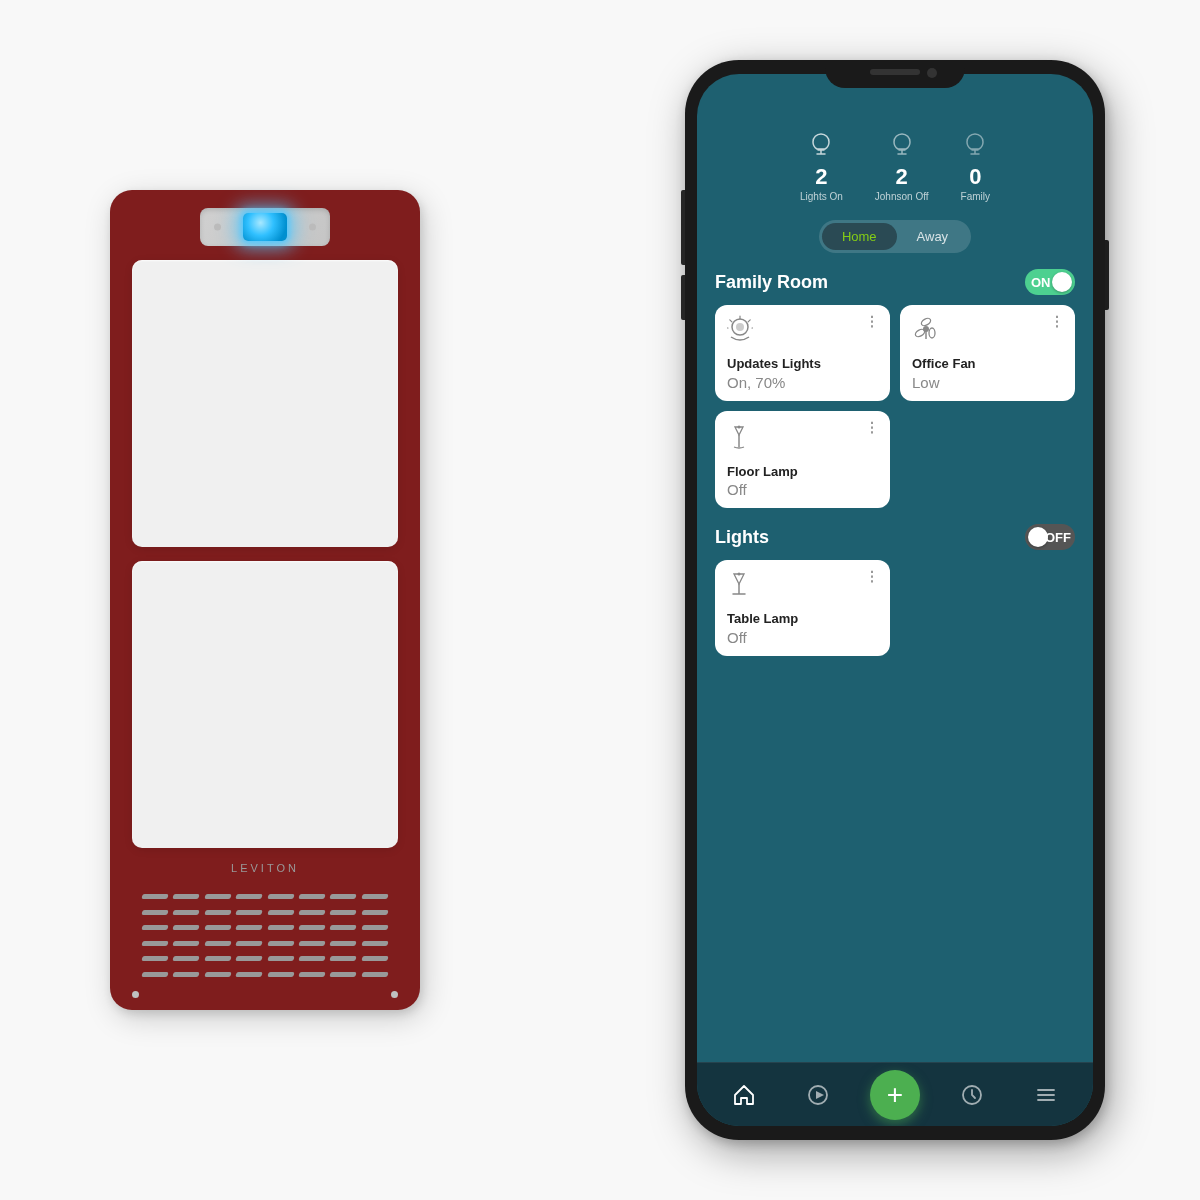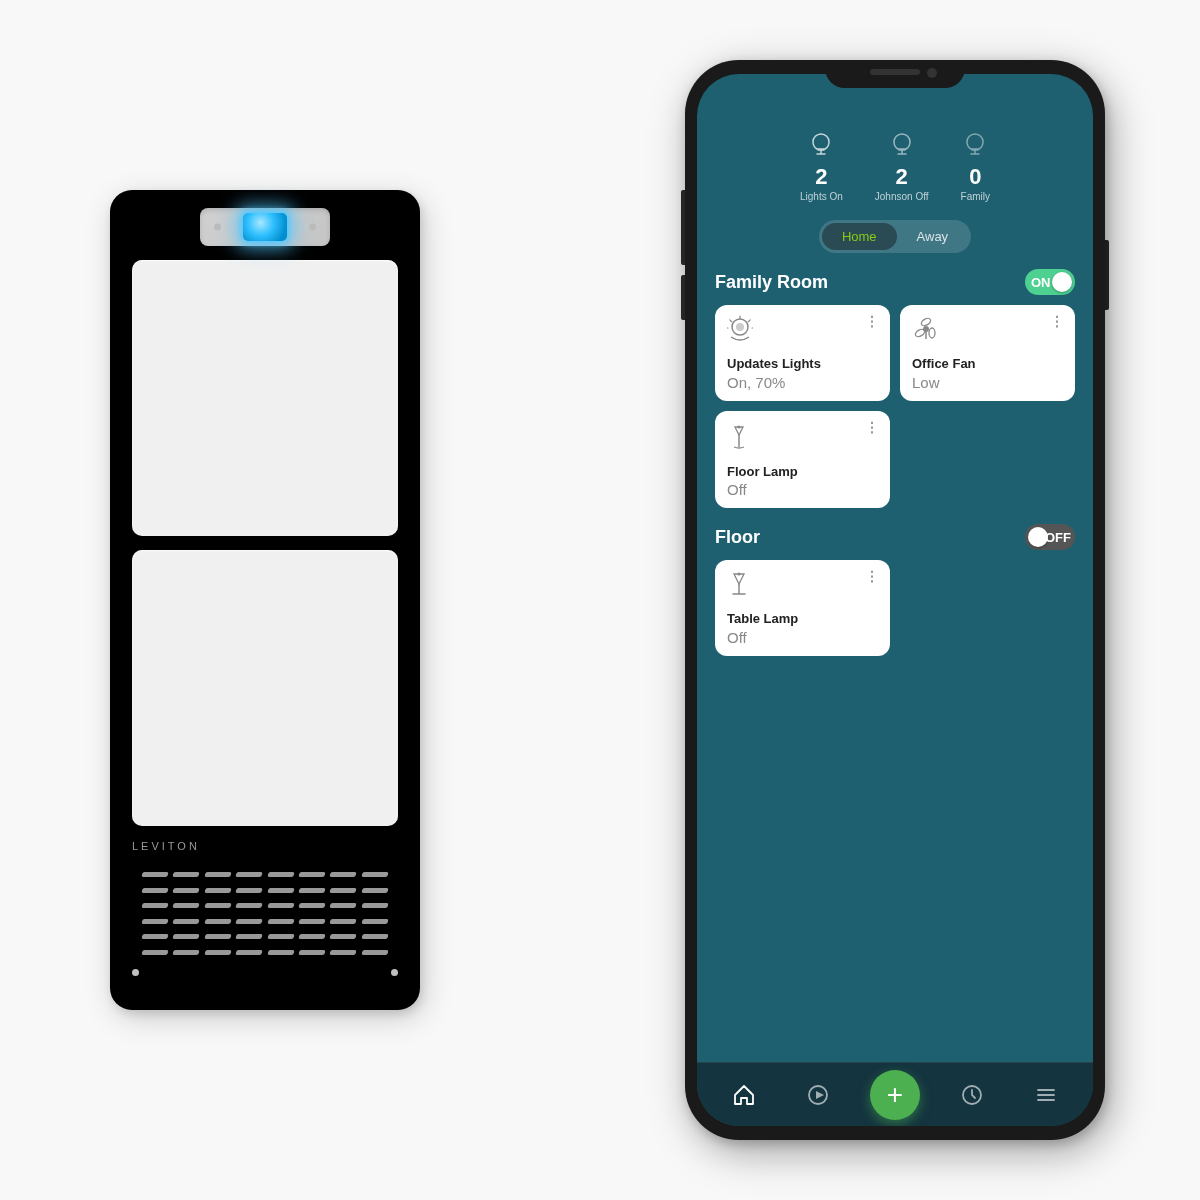--- a/index.html
+++ b/index.html
@@ -23,27 +23,27 @@
       background: #f8f8f8;
     }
 
     
     .light-switch {
       position: absolute;
       left: 110px;
       top: 190px;
       width: 310px;
       height: 820px;
-      background: #000000;
+      background: #7f1d1d;
       border-radius: 22px;
       box-shadow: 4px 8px 30px rgba(0,0,0,0.18), 2px 4px 10px rgba(0,0,0,0.12);
       display: flex;
       flex-direction: column;
-      align-items: flex-start;
-      padding: 18px 22px 34px 22px;
+      align-items: center;
+      padding: 18px 22px 12px 22px;
       z-index: 1;
     }
     .switch-top {
       width: 100%;
       display: flex;
       justify-content: center;
       margin-bottom: 14px;
       position: relative;
     }
     .switch-led-bar {
@@ -618,21 +618,21 @@
                   </svg>
                 </div>
                 <div class="device-name">Floor Lamp</div>
                 <div class="device-status">Off</div>
               </div>
             </div>
           </div>
 
           <div class="room-section">
             <div class="room-header">
-              <div class="room-name">Floor</div>
+              <div class="room-name">Lights</div>
               <div class="room-toggle off">
                 <div class="toggle-thumb off"></div>
                 <span class="toggle-label off-label">OFF</span>
               </div>
             </div>
             <div class="devices-grid">
 
               <div class="device-card">
                 <div class="device-menu">⋮</div>
                 <div class="device-icon">

